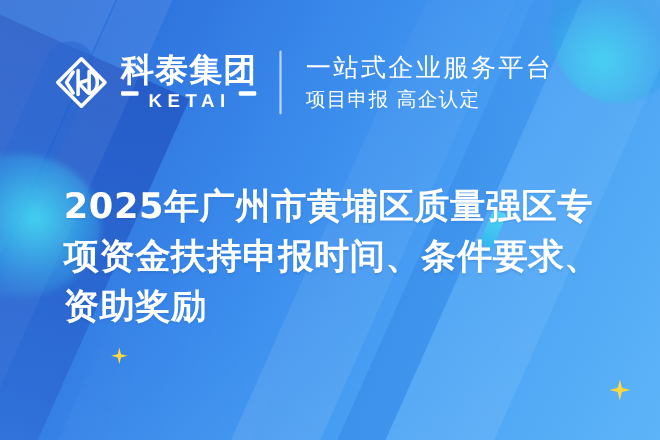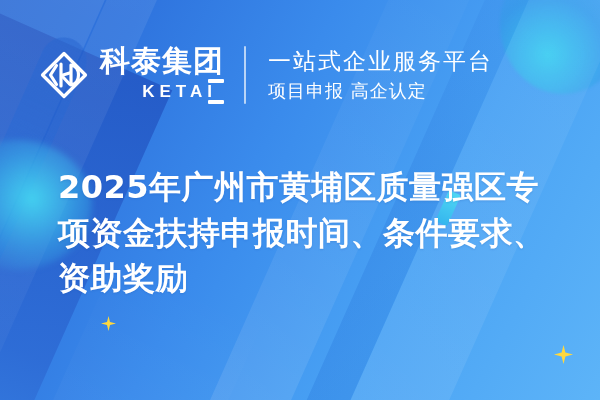--- a/index.html
+++ b/index.html
@@ -138,21 +138,21 @@
 
   
   .header {
     position: absolute;
     left: 0;
     top: 38px;
     width: 512px;
     height: 74px;
     display: flex;
     align-items: center;
-    padding-left: 38px;
+    padding-left: 48px;
     box-sizing: border-box;
   }
 
   .logo-block {
     display: flex;
     align-items: center;
     flex: 0 0 auto;
   }
 
   .logo-mark {
@@ -173,23 +173,22 @@
     font-size: 30px;
     font-weight: 700;
     letter-spacing: 1px;
     line-height: 1.02;
     white-space: nowrap;
     font-family: "DejaVu Sans", "Liberation Sans", sans-serif;
   }
 
   .logo-en-row {
     display: flex;
-    align-items: flex-end;
+    align-items: flex-start;
     margin-top: 3px;
-    flex-direction: column;
   }
   .logo-dash {
     display: block;
     width: 16px;
     height: 4px;
     background: #ffffff;
     border-radius: 1px;
   }
   .logo-en {
     color: #ffffff;

